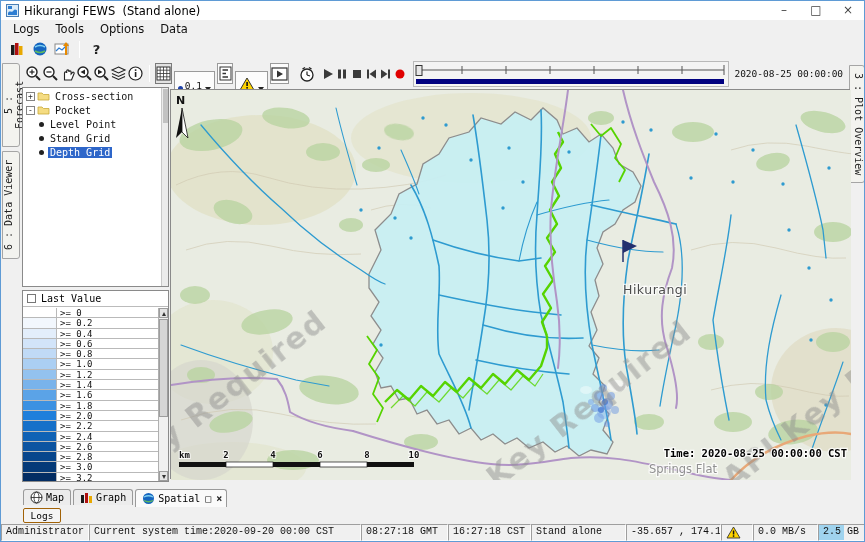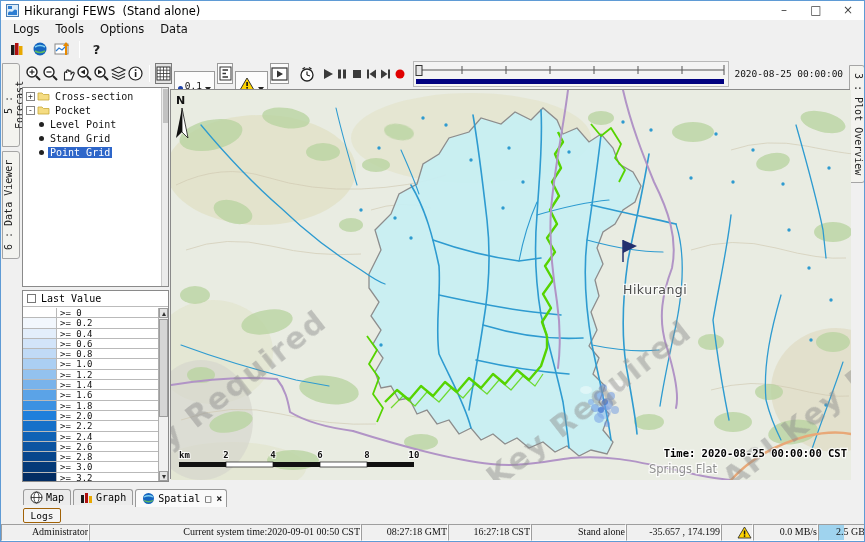--- a/index.html
+++ b/index.html
@@ -71,21 +71,21 @@
   .btab { display:flex; align-items:center; height:16px; border:1px solid #9a9a9a; border-bottom:none; background:#ececec;
           border-radius:3px 3px 0 0; padding:0 6px; margin-right:2px; font-size:10px; font-family:"DejaVu Sans Mono",monospace; }
   .btab.active { height:18px; background:#fafafa; padding-right:4px; }
   .btab .glyph { margin-left:5px; font-size:10px; color:#222; }
   .btab svg { margin-right:3px; }
   .logs-btn { position:absolute; left:22px; top:507px; width:38px; height:15px; border:1px solid #a16207; background:#f4f4f4;
               border-radius:2px; font-size:9.5px; font-family:"DejaVu Sans Mono",monospace; text-align:center; line-height:13px; }
   
   .statusbar { position:absolute; left:0; bottom:0; width:865px; height:17px; display:flex; background:#f0f0f0; }
   .st { border:1px solid; border-color:#9e9e9e #fdfdfd #fdfdfd #9e9e9e; font-size:10px;
-        font-family:Liberation Serif, serif; color:#111; padding:1px 0 0 4px; white-space:nowrap; overflow:hidden; position:relative;text-align:right; }
+        font-family:Liberation Mono, monospace; color:#111; padding:1px 0 0 4px; white-space:nowrap; overflow:hidden; position:relative; }
   .st-mem-fill { position:absolute; left:0; top:0; bottom:0; width:55%; background:#9fd3ee; }
   .st-mem-text { position:relative; }
   .w1{width:88px;} .w2{width:272px;} .w3{width:87px;} .w4{width:83px;} .w5{width:95px;}
   .w6{width:95px;} .w7{width:32px;} .w8{width:65px;} .w9{width:48px;}
 </style>
 </head>
 <body>
 
 <div class="window">
 
@@ -310,21 +310,21 @@
         <span class="tlabel">Level Point</span>
       </div>
       <div class="trow">
         <span class="indent"></span>
           <span class="bullet"></span>
         <span class="tlabel">Stand Grid</span>
       </div>
       <div class="trow">
         <span class="indent"></span>
           <span class="bullet"></span>
-        <span class="tlabel selected">Point Grid</span>
+        <span class="tlabel selected">Depth Grid</span>
       </div>
       <div class="tree-scroll">
           <div class="tree-thumb"></div>
         </div>
     </div>
 
     <div class="legend-box">
       <div class="lg-head">
         <span class="lg-check"></span>
         <span>Last Value</span>
@@ -601,21 +601,21 @@
       </svg>
       <span>Spatial</span>
       <span class="glyph">□</span>
       <span class="glyph" style="font-weight:bold">×</span>
     </div>
   </div>
   <div class="logs-btn">Logs</div>
 
   <div class="statusbar">
     <div class="st w1">Administrator</div>
-    <div class="st w2">Current system time:2020-09-01 00:50 CST</div>
+    <div class="st w2">Current system time:2020-09-20 00:00 CST</div>
     <div class="st w3">08:27:18 GMT</div>
     <div class="st w4">16:27:18 CST</div>
     <div class="st w5">Stand alone</div>
     <div class="st w6">-35.657 , 174.199</div>
     <div class="st w7">
       <svg width="15" height="13">
         <polygon points="7.5,1 14,12 1,12" fill="#ffd400" stroke="#333" stroke-width="0.9"></polygon>
         <rect x="6.8" y="4.5" width="1.5" height="4" fill="#111"></rect>
         <rect x="6.8" y="9.3" width="1.5" height="1.5" fill="#111"></rect>
       </svg>

